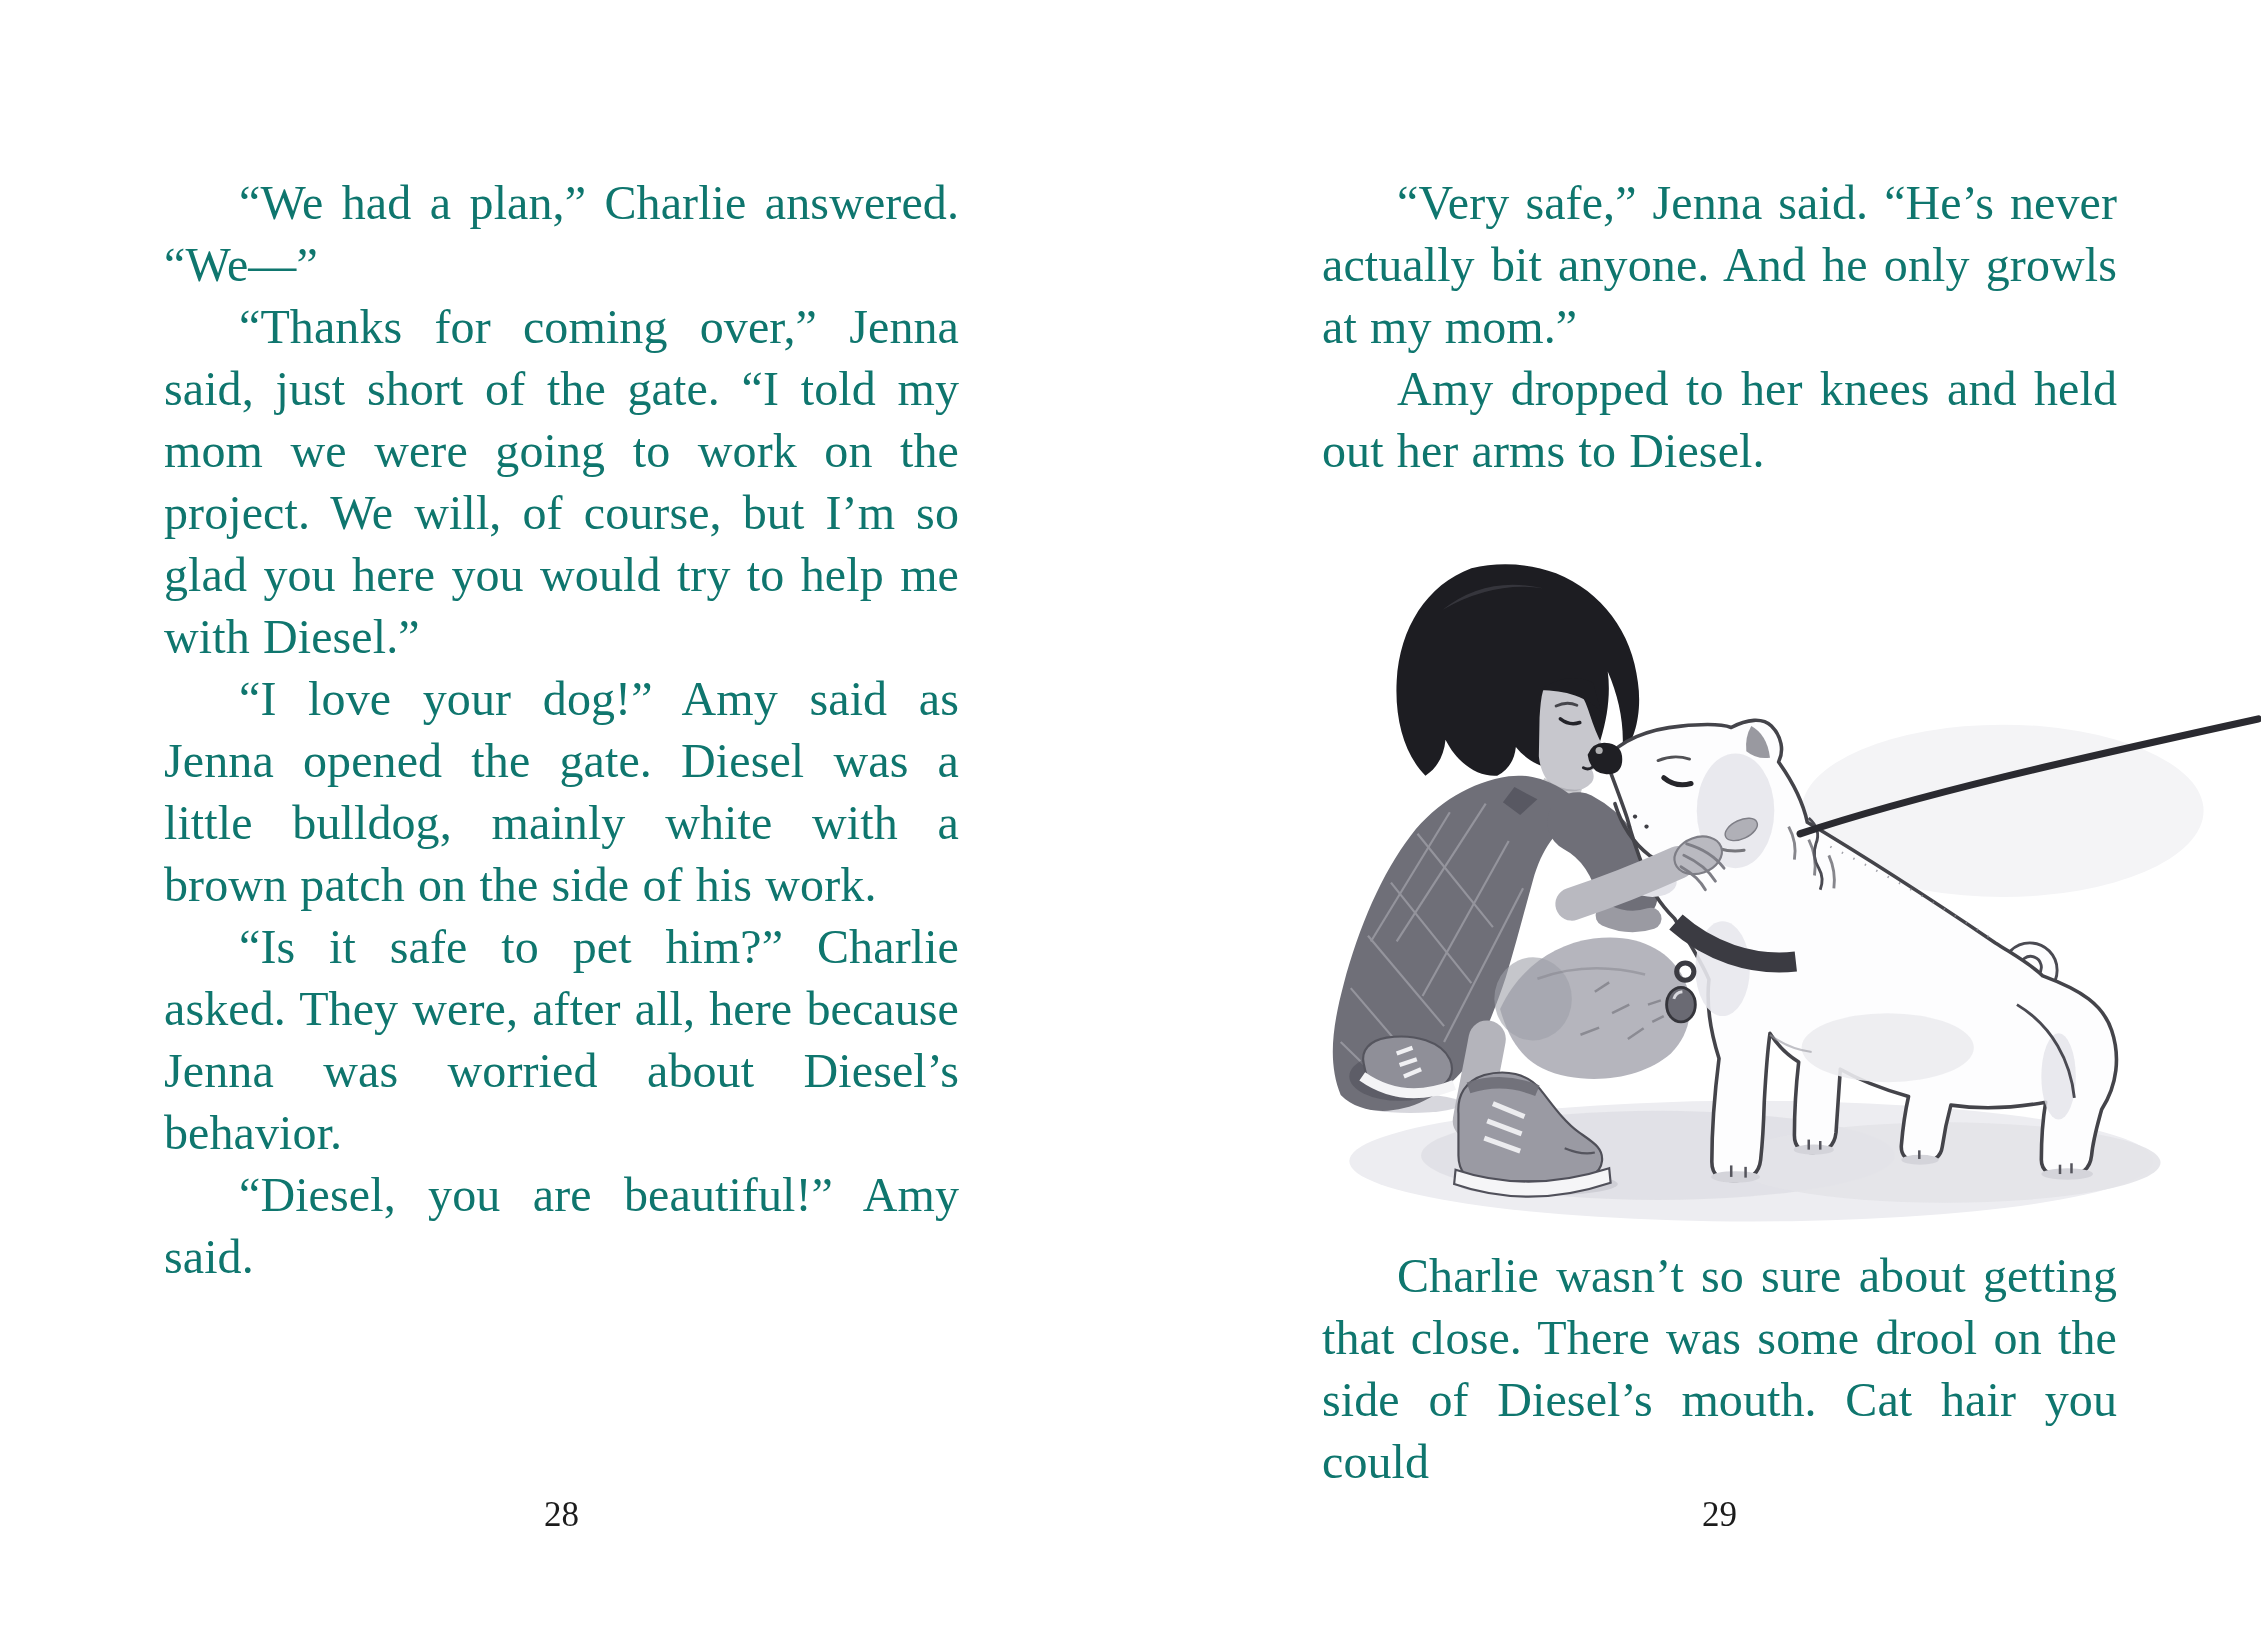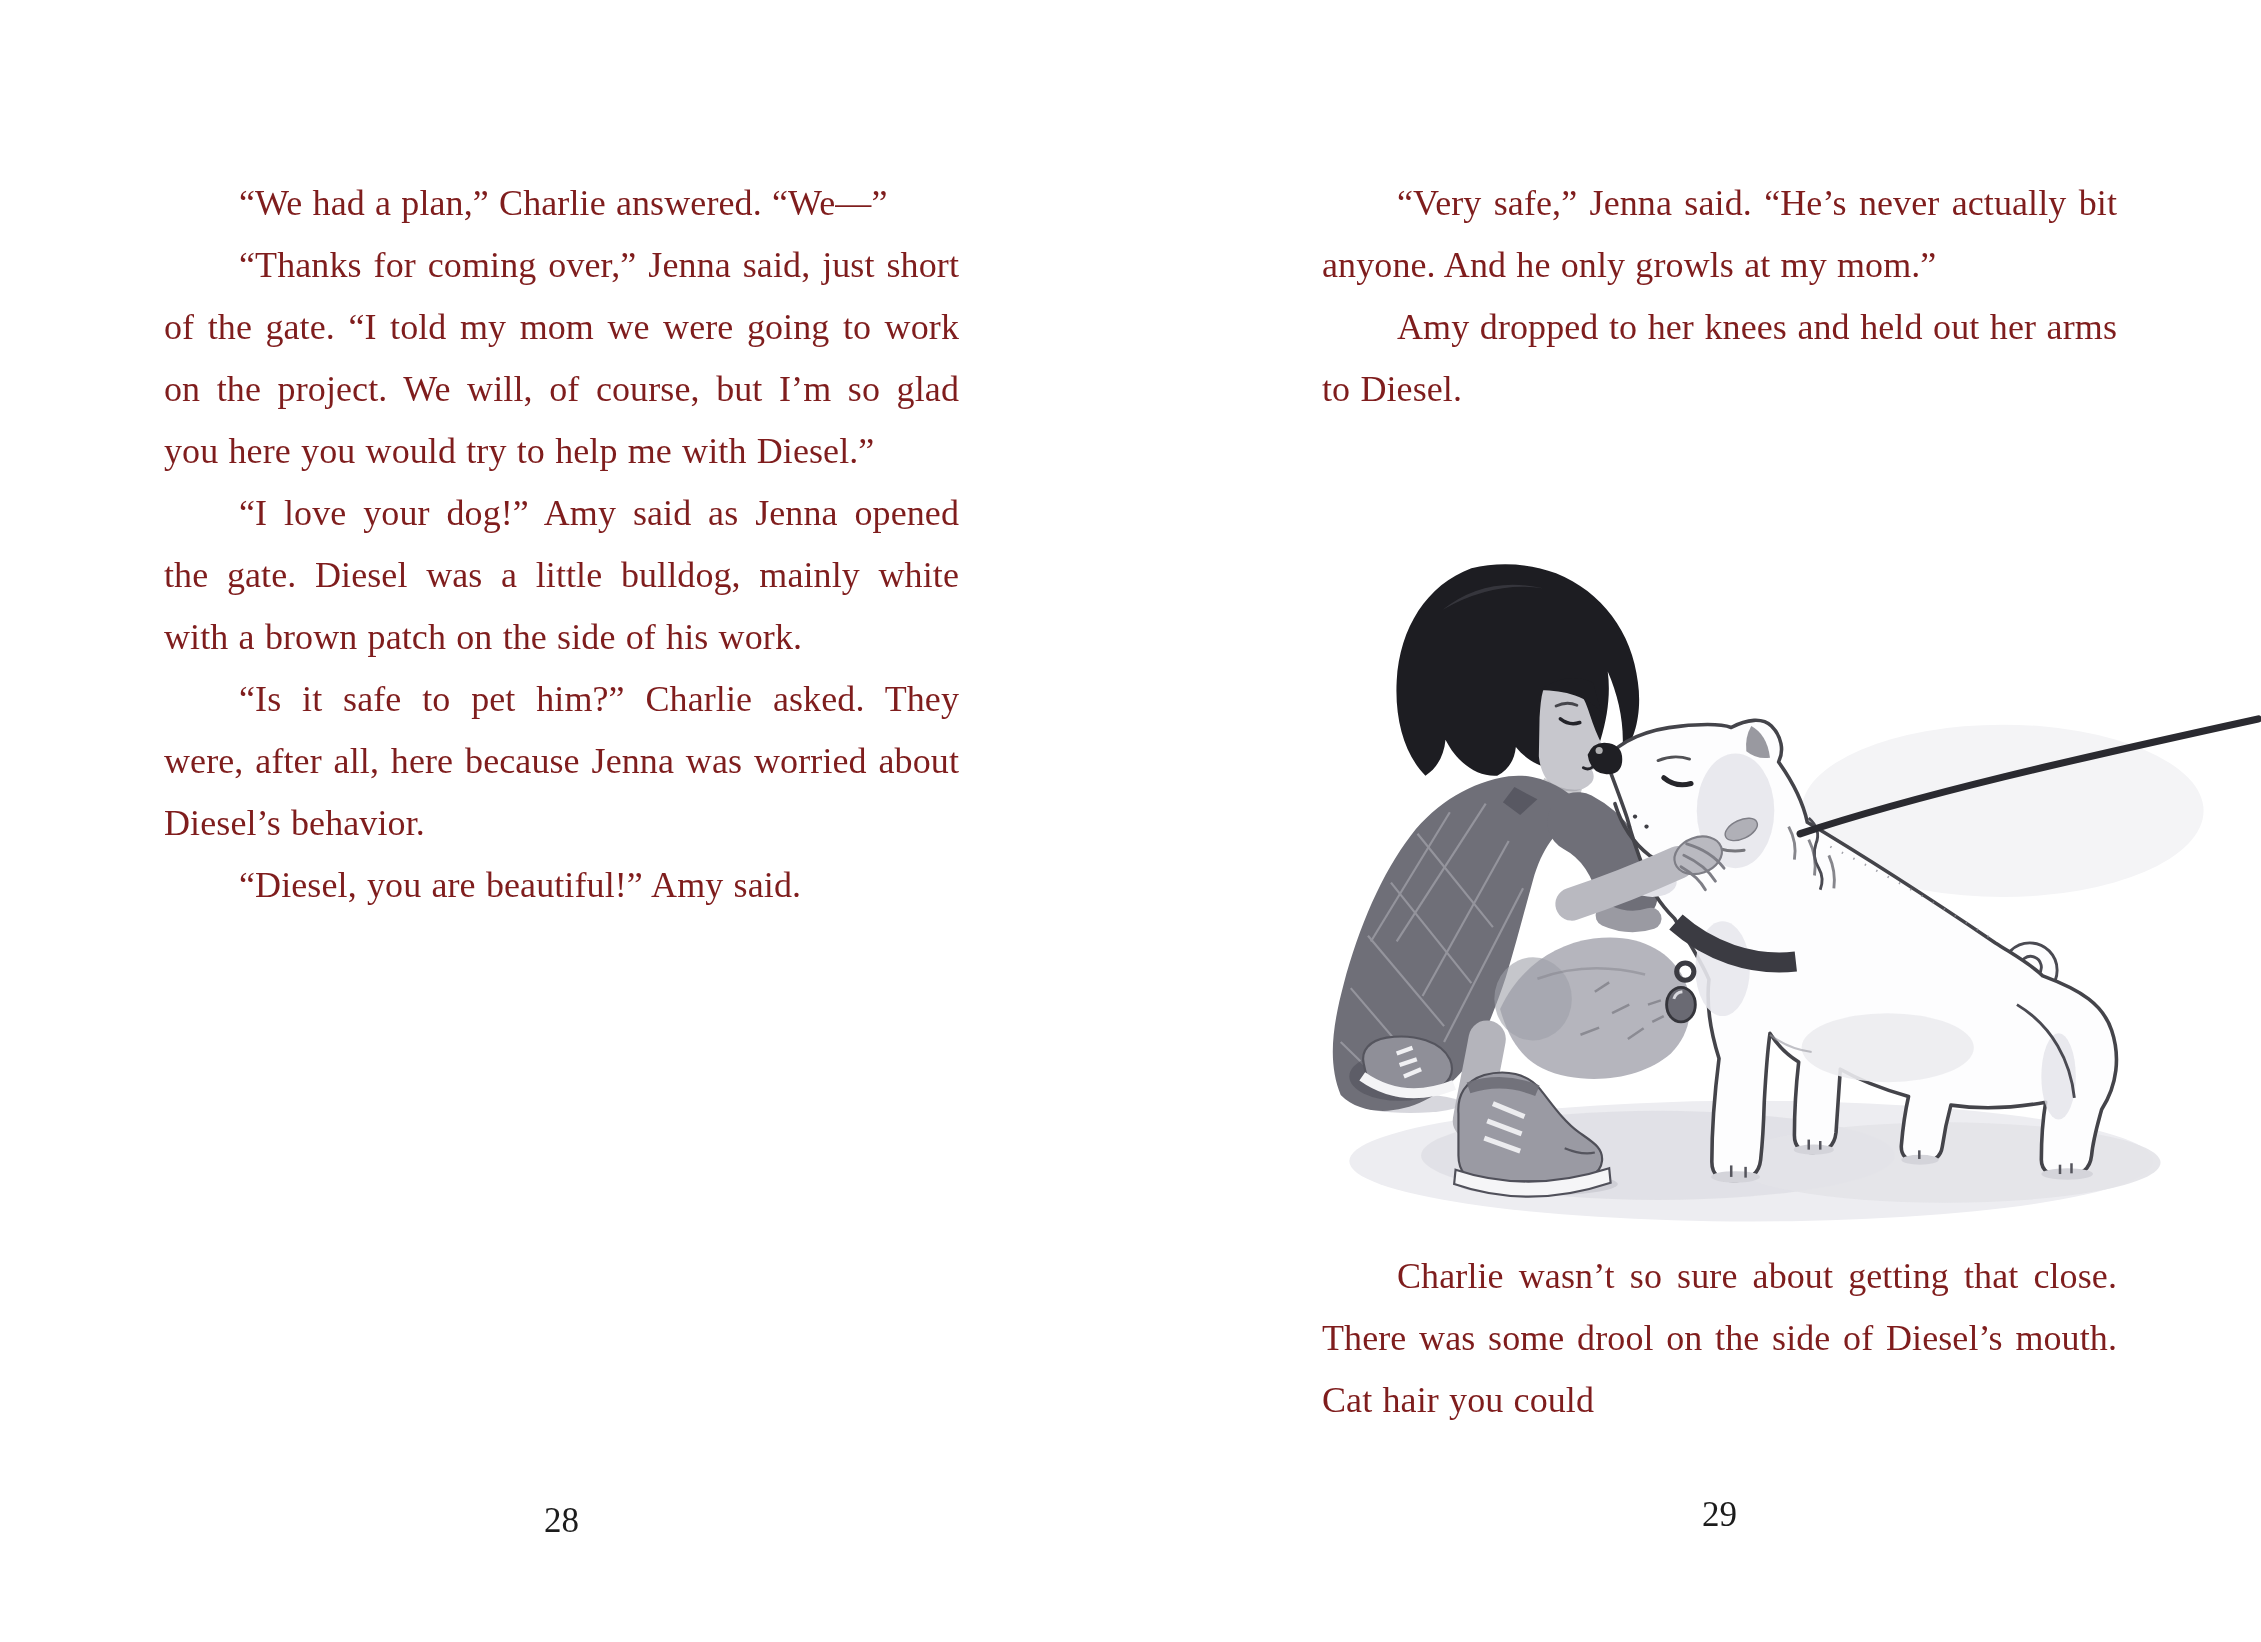--- a/index.html
+++ b/index.html
@@ -14,37 +14,37 @@
   .spread { position: absolute; inset: 0; }
   .page { position: absolute; top: 0; width: 1131px; height: 1642px; background: #ffffff; }
   .page-left { left: 0; }
   .page-right { left: 1131px; }
   .col { position: absolute; }
   #col-left       { left: 164px;  top: 172px; width: 795px; }
   #col-right-top  { left: 1322px; top: 172px; width: 795px; }
   #col-right-bottom { left: 1322px; top: 1245px; width: 795px; }
   .para {
     margin: 0;
-    font-size: 36px;
+    font-size: 48px;
     line-height: 62px;
     text-align: justify;
     text-indent: 75px;
     letter-spacing: 0.1px;
     word-spacing: 1.1px;
-    color: #7f1d1d;
+    color: #0f766e;
   }
   .pagenum {
     position: absolute;
     top: 1495px;
     width: 215px;
     text-align: center;
     font-size: 35px;
     color: #1c1c1c;
   }
-  #pagenum-left  { left: 454px; margin-top: 6px; }
+  #pagenum-left  { left: 454px; }
   #pagenum-right { left: 1612px; }
   #illustration {
     position: absolute;
     left: 1256px; top: 502px;
     width: 1005px; height: 754px;
   }
 </style>
 </head>
 <body>
 

